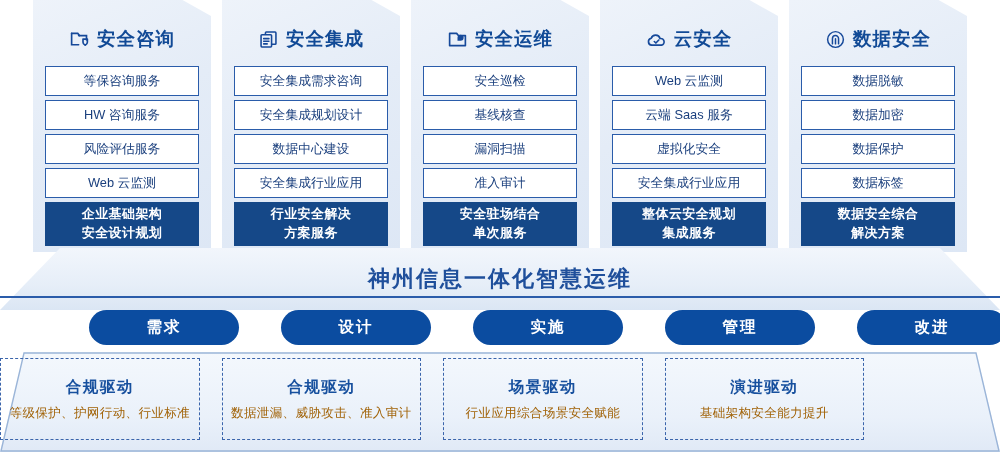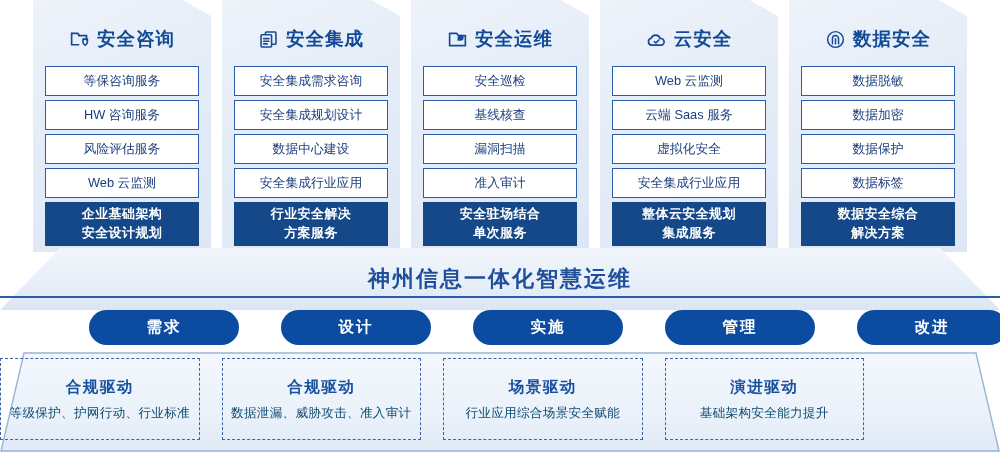--- a/index.html
+++ b/index.html
@@ -173,21 +173,21 @@
     padding: 0 4px;
   }
   .driver-title {
     font-size: 15.5px;
     font-weight: bold;
     color: #17509e;
     letter-spacing: 1.5px;
   }
   .driver-sub {
     font-size: 12.6px;
-    color: #0c4a6e;
+    color: #a16207;
     letter-spacing: .3px;
     white-space: nowrap;
   }
 </style>
 </head>
 <body>
 
 <div class="stage">
 
   <div class="pillars">

